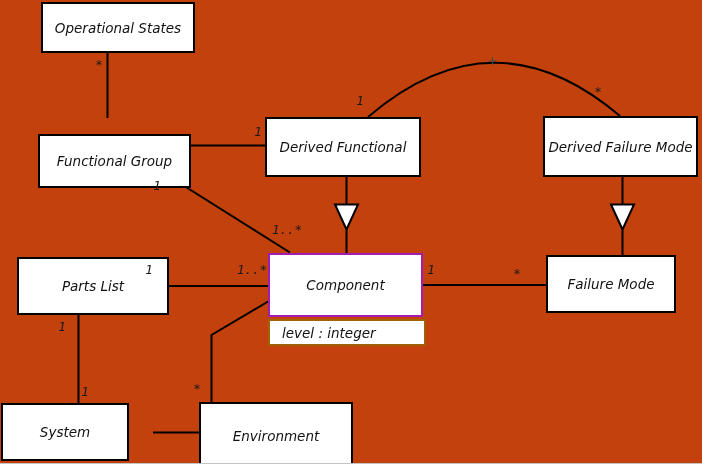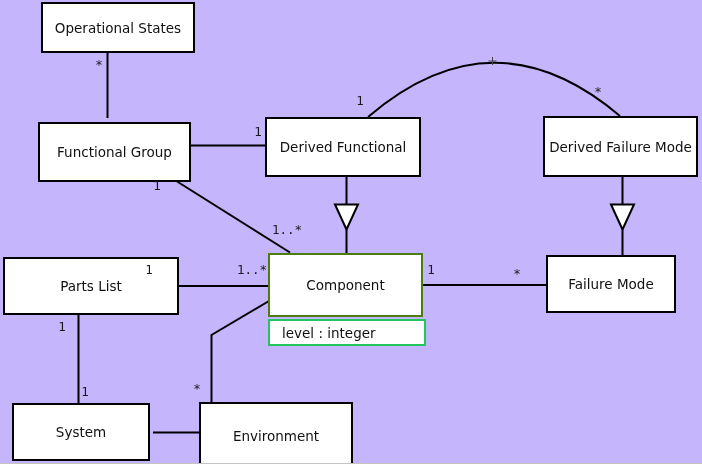--- a/index.html
+++ b/index.html
@@ -1,36 +1,36 @@
 <!DOCTYPE html>
 <html><head>
 <meta charset="utf-8">
 <style>
   html,body{margin:0;padding:0;background:#fff;}
   .canvas{
-    position:relative;width:702px;height:464px;background:#c4b5fd;
-    font-family:"DejaVu Sans",sans-serif;overflow:hidden;
+    position:relative;width:702px;height:464px;background:#c2410c;
+    font-family:"DejaVu Sans",sans-serif;overflow:hidden;font-style:italic;
   }
   .uml-class{
     position:absolute;box-sizing:border-box;
     border:2px solid #000;background:#fff;
     display:flex;align-items:center;justify-content:center;
   }
   .uml-class-name{
     font-size:13.5px;color:#111;white-space:nowrap;
   }
   .comp-wrap{position:absolute;}
   .comp-name{
     position:absolute;left:0;top:0;box-sizing:border-box;
-    border:2px solid #4d7c0f;background:#fff;
+    border:2px solid #a21caf;background:#fff;
     display:flex;align-items:center;justify-content:center;
   }
   .comp-attr{
     position:absolute;box-sizing:border-box;
-    border:2px solid #22c55e;background:#fff;
+    border:2px solid #a16207;background:#fff;
     display:flex;align-items:center;
     padding-left:12px;font-size:13.5px;color:#111;white-space:nowrap;
   }
   .mult{
     position:absolute;transform:translate(-50%,-50%);
     font-family:"DejaVu Sans Mono",monospace;
     font-size:12.5px;color:#1a1a1a;white-space:nowrap;line-height:1;
   }
   svg.lines{position:absolute;left:0;top:0;}
   .bottom-edge{
@@ -62,50 +62,50 @@
     </g>
     <g stroke="#444" stroke-width="1">
       <path d="M488.5,61 H496.5 M492.5,57 V65"></path>
     </g>
   </svg>
 
   <div class="uml-class" style="left:41px;top:2px;width:154px;height:51px">
     <span class="uml-class-name">Operational States</span>
   </div>
 
-  <div class="uml-class" style="left:38px;top:122px;width:153px;height:60px">
+  <div class="uml-class" style="left:38px;top:134px;width:153px;height:54px">
     <span class="uml-class-name">Functional Group</span>
   </div>
 
   <div class="uml-class" style="left:265px;top:117px;width:156px;height:60px">
     <span class="uml-class-name">Derived Functional</span>
   </div>
 
   <div class="uml-class" style="left:543px;top:116px;width:155px;height:61px">
     <span class="uml-class-name">Derived Failure Mode</span>
   </div>
 
-  <div class="uml-class" style="left:3px;top:257px;width:176px;height:58px">
+  <div class="uml-class" style="left:17px;top:257px;width:152px;height:58px">
     <span class="uml-class-name">Parts List</span>
   </div>
 
   <div class="comp-wrap" style="left:268px;top:253px;width:158px;height:93px">
     <div class="comp-name" style="width:155px;height:64px">
       <span class="uml-class-name">Component</span>
     </div>
     <div class="comp-attr" style="left:0;top:66px;width:158px;height:27px">
       <span>level : integer</span>
     </div>
   </div>
 
   <div class="uml-class" style="left:546px;top:255px;width:130px;height:58px">
     <span class="uml-class-name">Failure Mode</span>
   </div>
 
-  <div class="uml-class" style="left:12px;top:403px;width:138px;height:58px">
+  <div class="uml-class" style="left:1px;top:403px;width:128px;height:58px">
     <span class="uml-class-name">System</span>
   </div>
 
   <div class="uml-class" style="left:199px;top:402px;width:154px;height:67px">
     <span class="uml-class-name">Environment</span>
   </div>
 
   <span class="mult" style="left:99px;top:65px">*</span>
   <span class="mult" style="left:258px;top:132px">1</span>
   <span class="mult" style="left:157px;top:186px">1</span>

